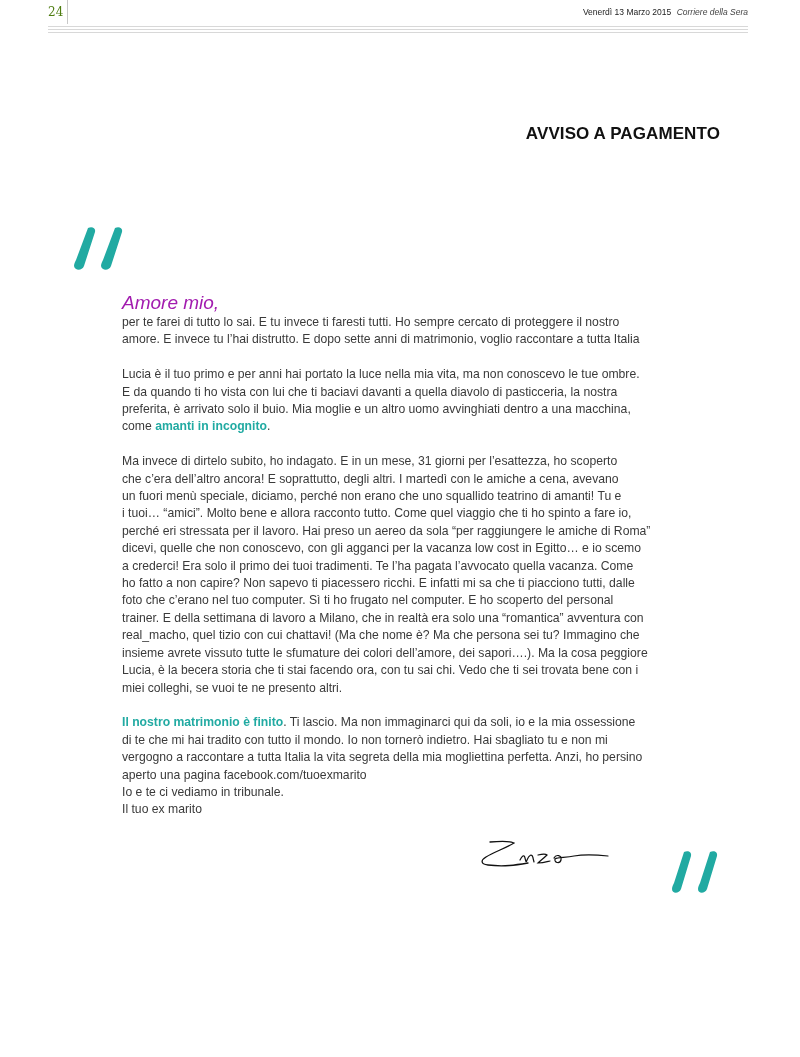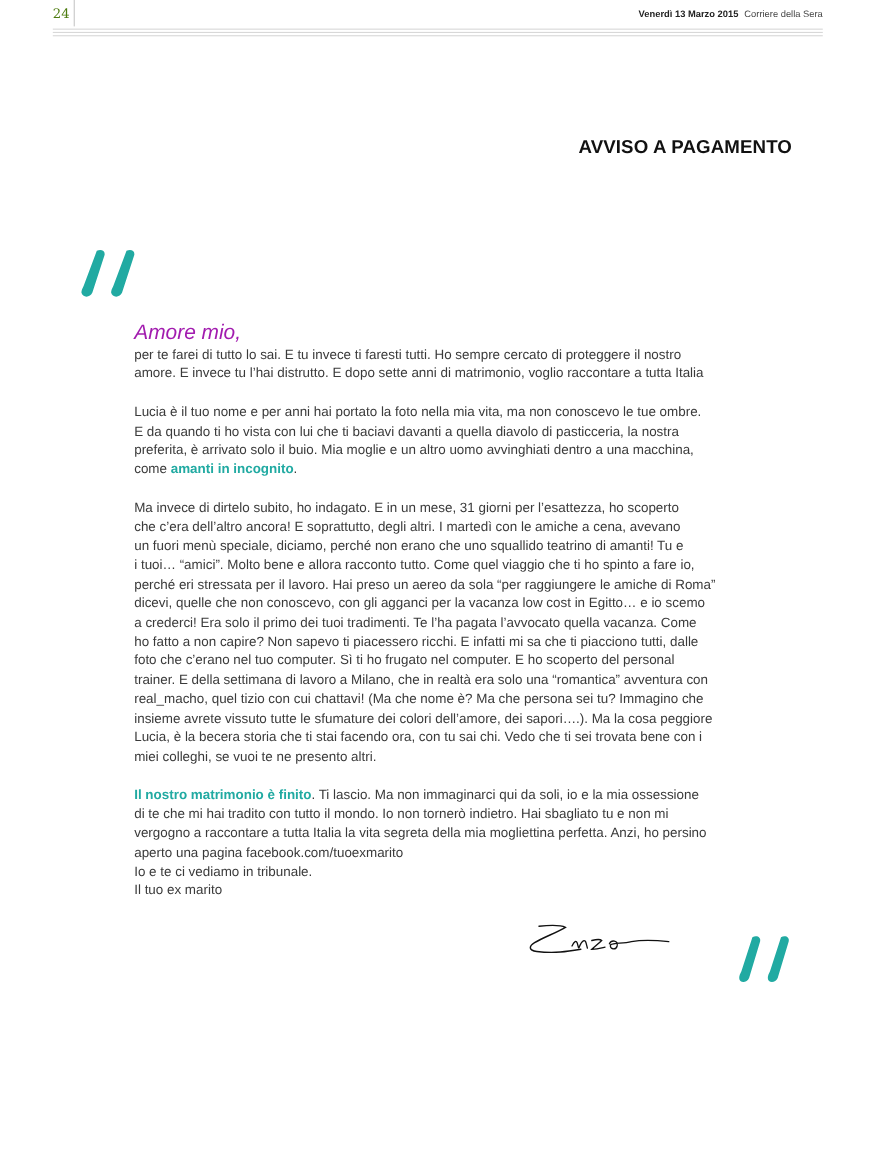--- a/index.html
+++ b/index.html
@@ -1,22 +1,22 @@
 <!DOCTYPE html>
 <html><head>
 <meta charset="utf-8">
 <style>
   html, body { margin: 0; padding: 0; background: #ffffff; }
   body { width: 800px; height: 1057px; position: relative; overflow: hidden; font-family: "Liberation Sans", sans-serif; color: #3a3a3a; }
 
   .page-number { position: absolute; left: 48px; top: 5px; font-family: "DejaVu Serif", serif; font-size: 12px; color: #4d7c0f; }
   .page-number-sep { position: absolute; left: 67px; top: 0; width: 1px; height: 24px; background: #c8c8c8; }
   .masthead { position: absolute; right: 52px; top: 7px; font-size: 8.5px; color: #222; white-space: nowrap; }
-  .masthead .date { font-weight: bold; }
-  .masthead .paper { color: #444; margin-left: 3px; }
+  .masthead .date { font-weight: normal; }
+  .masthead .paper { color: #444; margin-left: 3px; font-style: italic; }
   .rules { position: absolute; left: 48px; right: 52px; top: 26px; }
   .rules div { height: 1px; background: #d8d8d8; margin-bottom: 2px; }
 
   .notice { position: absolute; right: 80px; top: 124px; font-size: 17px; font-weight: bold; color: #111; letter-spacing: 0.1px; }
 
   .quote-open { position: absolute; left: 70px; top: 226px; width: 60px; height: 46px; }
   .quote-close { position: absolute; left: 668px; top: 850px; width: 56px; height: 44px; }
 
   .letter { position: absolute; left: 122px; top: 292px; width: 600px; }
   .salutation { font-style: italic; font-size: 19px; color: #a21caf; margin: 0 0 0 0; line-height: 22px; }
@@ -51,21 +51,21 @@
 
 <div class="letter">
   <div class="salutation">Amore mio,</div>
 
   <div class="para">
     <span class="line">per te farei di tutto lo sai. E tu invece ti faresti tutti. Ho sempre cercato di proteggere il nostro</span>
     <span class="line">amore. E invece tu l’hai distrutto. E dopo sette anni di matrimonio, voglio raccontare a tutta Italia</span>
   </div>
 
   <div class="para">
-    <span class="line">Lucia è il tuo nome e per anni hai portato la foto nella mia vita, ma non conoscevo le tue ombre.</span>
+    <span class="line">Lucia è il tuo primo e per anni hai portato la luce nella mia vita, ma non conoscevo le tue ombre.</span>
     <span class="line">E da quando ti ho vista con lui che ti baciavi davanti a quella diavolo di pasticceria, la nostra</span>
     <span class="line">preferita, è arrivato solo il buio. Mia moglie e un altro uomo avvinghiati dentro a una macchina,</span>
     <span class="line"><span>come </span><span class="hl">amanti in incognito</span><span>.</span></span>
   </div>
 
   <div class="para">
     <span class="line">Ma invece di dirtelo subito, ho indagato. E in un mese, 31 giorni per l’esattezza, ho scoperto</span>
     <span class="line">che c’era dell’altro ancora! E soprattutto, degli altri. I martedì con le amiche a cena, avevano</span>
     <span class="line">un fuori menù speciale, diciamo, perché non erano che uno squallido teatrino di amanti! Tu e</span>
     <span class="line">i tuoi… “amici”. Molto bene e allora racconto tutto. Come quel viaggio che ti ho spinto a fare io,</span>

